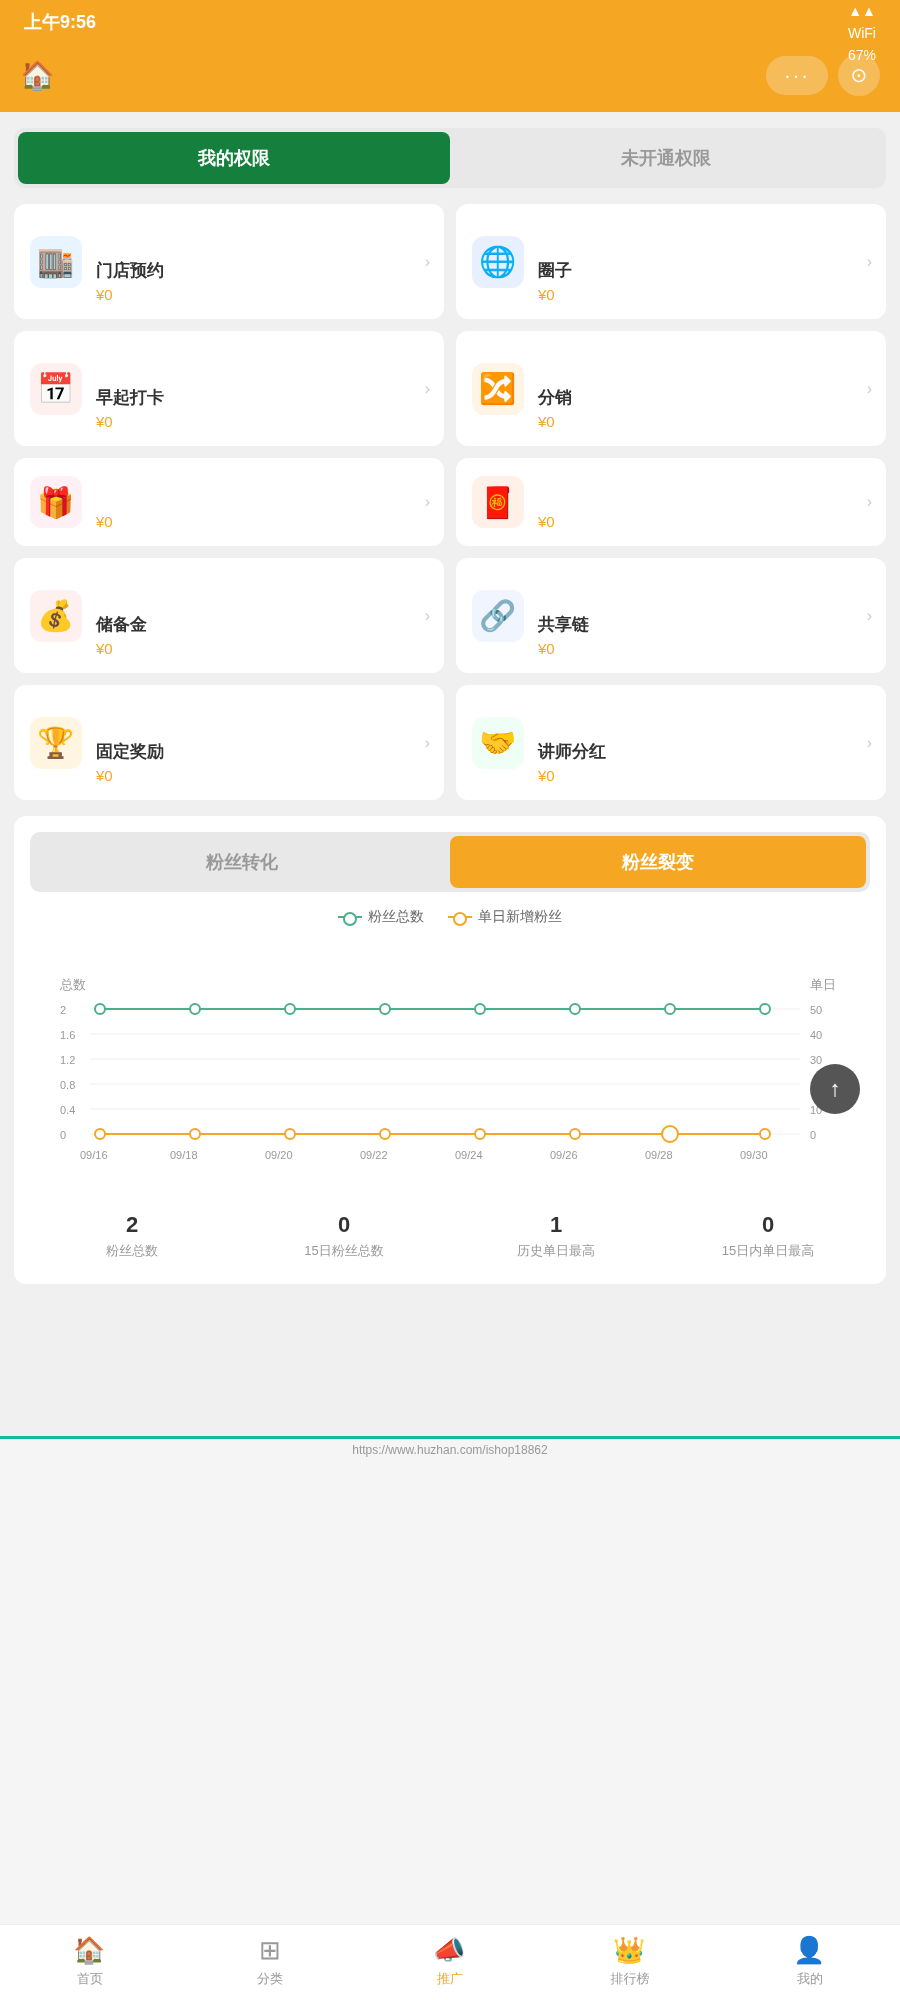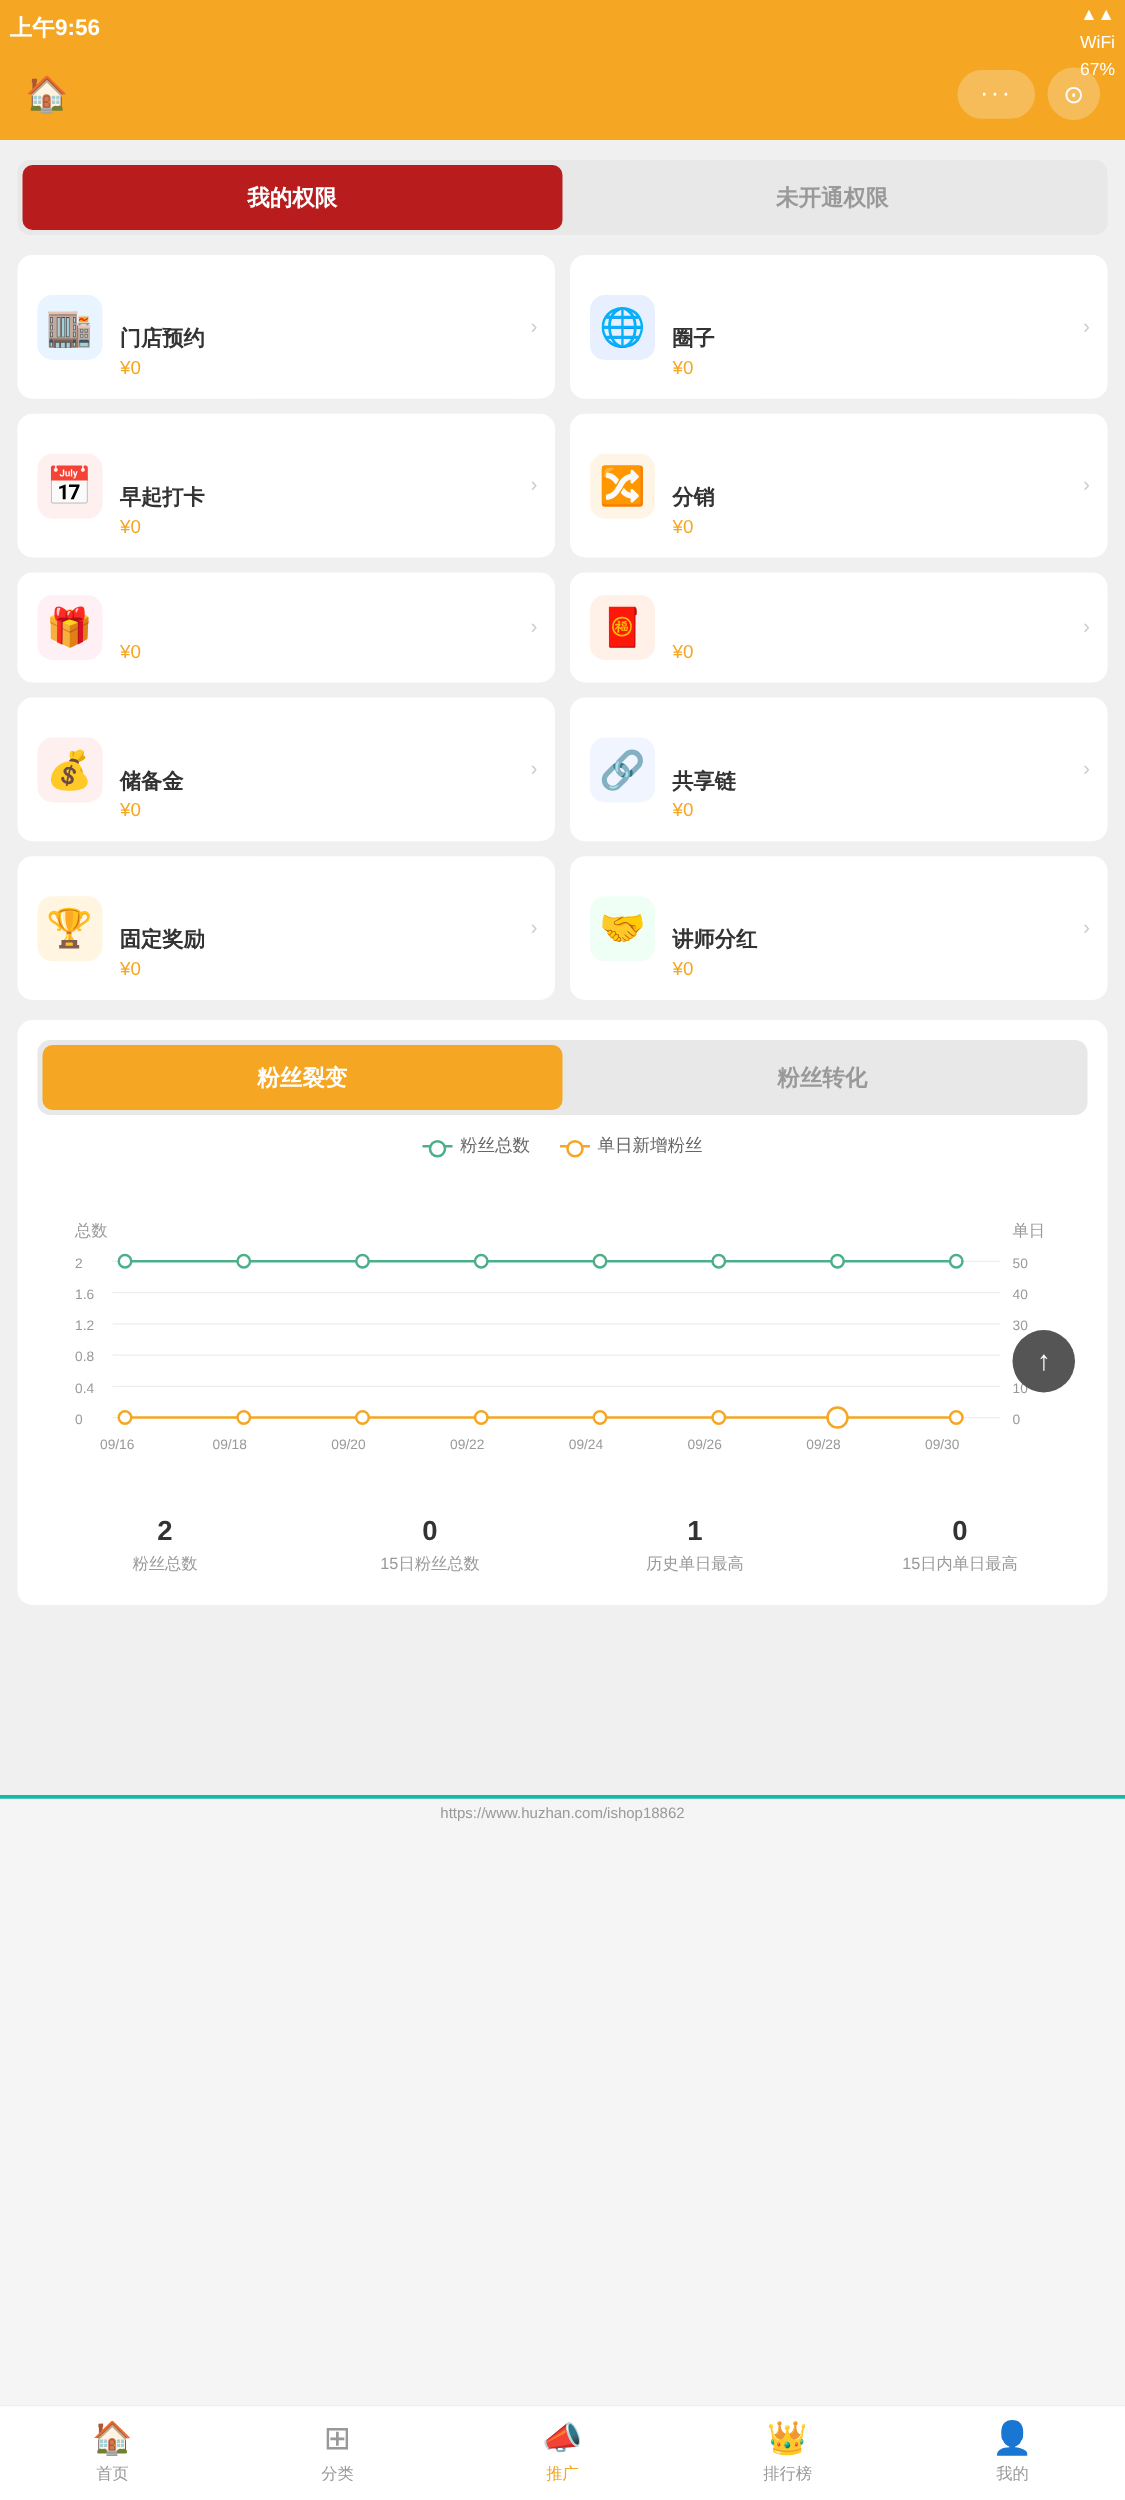--- a/index.html
+++ b/index.html
@@ -11,21 +11,21 @@
       background: #f5f5f5;
       overflow-x: hidden;
     }
 
     
     .status-bar {
       background: #f5a623;
       display: flex;
       justify-content: space-between;
       align-items: center;
-      padding: 8px 8px;
+      padding: 8px 24px;
       height: 44px;
     }
     .status-time {
       color: #fff;
       font-size: 18px;
       font-weight: 600;
     }
     .status-icons {
       display: flex;
       align-items: center;
@@ -93,21 +93,21 @@
       flex: 1;
       padding: 14px 0;
       text-align: center;
       font-size: 18px;
       font-weight: 600;
       border-radius: 8px;
       cursor: pointer;
       transition: all 0.2s;
     }
     .tab-btn.active {
-      background: #b91c1c;
+      background: #15803d;
       color: #fff;
     }
     .tab-btn.inactive {
       background: transparent;
       color: #999;
     }
 
     
     .perm-grid {
       display: grid;
@@ -434,22 +434,22 @@
         <div class="perm-value">¥0</div>
       </div>
       <span class="perm-arrow">›</span>
     </div>
 
   </div>
 
   <div class="section-card">
 
     <div class="fan-tab-switcher">
+      <div class="fan-tab-btn inactive">粉丝转化</div>
       <div class="fan-tab-btn active">粉丝裂变</div>
-      <div class="fan-tab-btn inactive">粉丝转化</div>
     </div>
 
     <div class="chart-legend">
       <div class="legend-item">
         <div class="legend-dot-green"></div>
         <span>粉丝总数</span>
       </div>
       <div class="legend-item">
         <div class="legend-dot-orange"></div>
         <span>单日新增粉丝</span>

